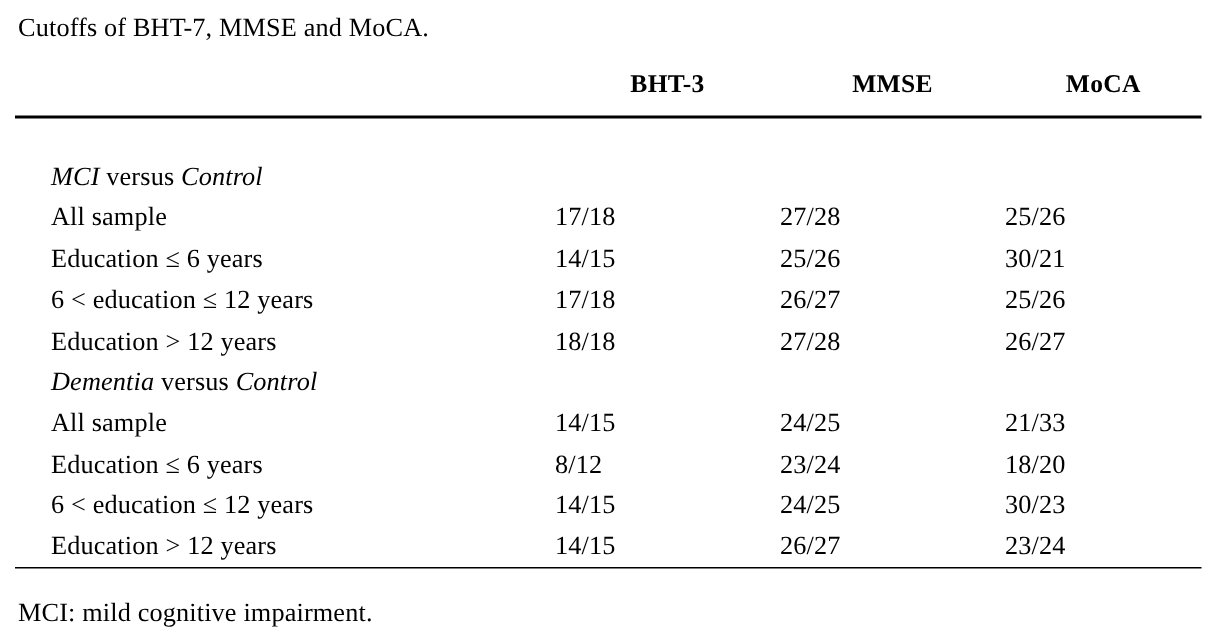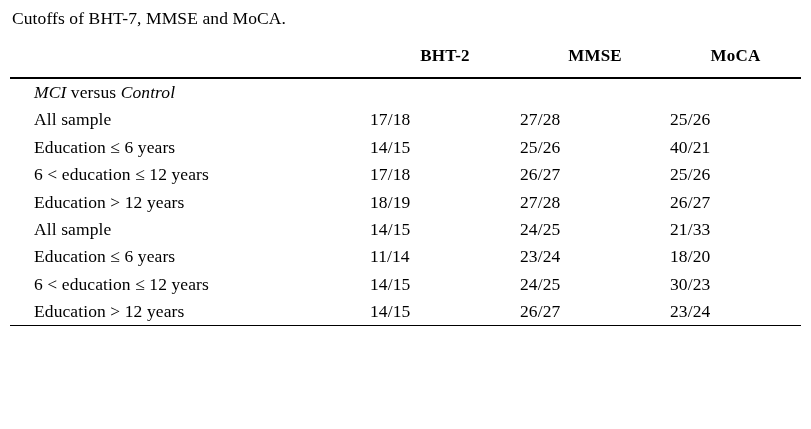--- a/index.html
+++ b/index.html
@@ -79,21 +79,21 @@
     padding-left: 24px;
   }
   tbody tr.group td.label {
     font-style: italic;
     padding-left: 24px;
   }
   tbody tr.group td.label .roman {
     font-style: normal;
   }
   tbody tr.spacer-top td {
-    padding-top: 3px;
+    padding-top: 28px;
   }
   .footnote {
     font-size: 17.5px;
     margin: 10px 0 0 2px;
     letter-spacing: 0.1px;
   }
 </style>
 </head>
 <body>
 
@@ -109,21 +109,21 @@
         <col class="c3">
     </colgroup>
     <tbody>
       <tr class="rule-top">
         <td colspan="4"></td>
       </tr>
     </tbody>
     <thead>
       <tr>
         <th class="corner"></th>
-        <th>BHT-2</th>
+        <th>BHT-3</th>
         <th>MMSE</th>
         <th>MoCA</th>
       </tr>
     </thead>
     <tbody>
       <tr class="rule-mid">
         <td colspan="4"></td>
       </tr>
 
       <tr class="group spacer-top">
@@ -137,48 +137,54 @@
         <td class="label">All sample</td>
         <td>17/18</td>
         <td>27/28</td>
         <td>25/26</td>
       </tr>
 
       <tr>
         <td class="label">Education ≤ 6 years</td>
         <td>14/15</td>
         <td>25/26</td>
-        <td>40/21</td>
+        <td>30/21</td>
       </tr>
 
       <tr>
         <td class="label">6 &lt; education ≤ 12 years</td>
         <td>17/18</td>
         <td>26/27</td>
         <td>25/26</td>
       </tr>
 
       <tr>
         <td class="label">Education &gt; 12 years</td>
-        <td>18/19</td>
+        <td>18/18</td>
         <td>27/28</td>
         <td>26/27</td>
       </tr>
 
+      <tr class="group">
+        <td class="label"><span>Dementia</span><span class="roman"> versus </span><span>Control</span></td>
+        <td></td>
+        <td></td>
+        <td></td>
+      </tr>
 
       <tr>
         <td class="label">All sample</td>
         <td>14/15</td>
         <td>24/25</td>
         <td>21/33</td>
       </tr>
 
       <tr>
         <td class="label">Education ≤ 6 years</td>
-        <td>11/14</td>
+        <td>8/12</td>
         <td>23/24</td>
         <td>18/20</td>
       </tr>
 
       <tr>
         <td class="label">6 &lt; education ≤ 12 years</td>
         <td>14/15</td>
         <td>24/25</td>
         <td>30/23</td>
       </tr>
@@ -189,14 +195,15 @@
         <td>26/27</td>
         <td>23/24</td>
       </tr>
 
       <tr class="rule-bot">
         <td colspan="4" style="padding-top:9px"></td>
       </tr>
     </tbody>
   </table>
 
+  <div class="footnote">MCI: mild cognitive impairment.</div>
 
 </div>
 
 </body></html>

